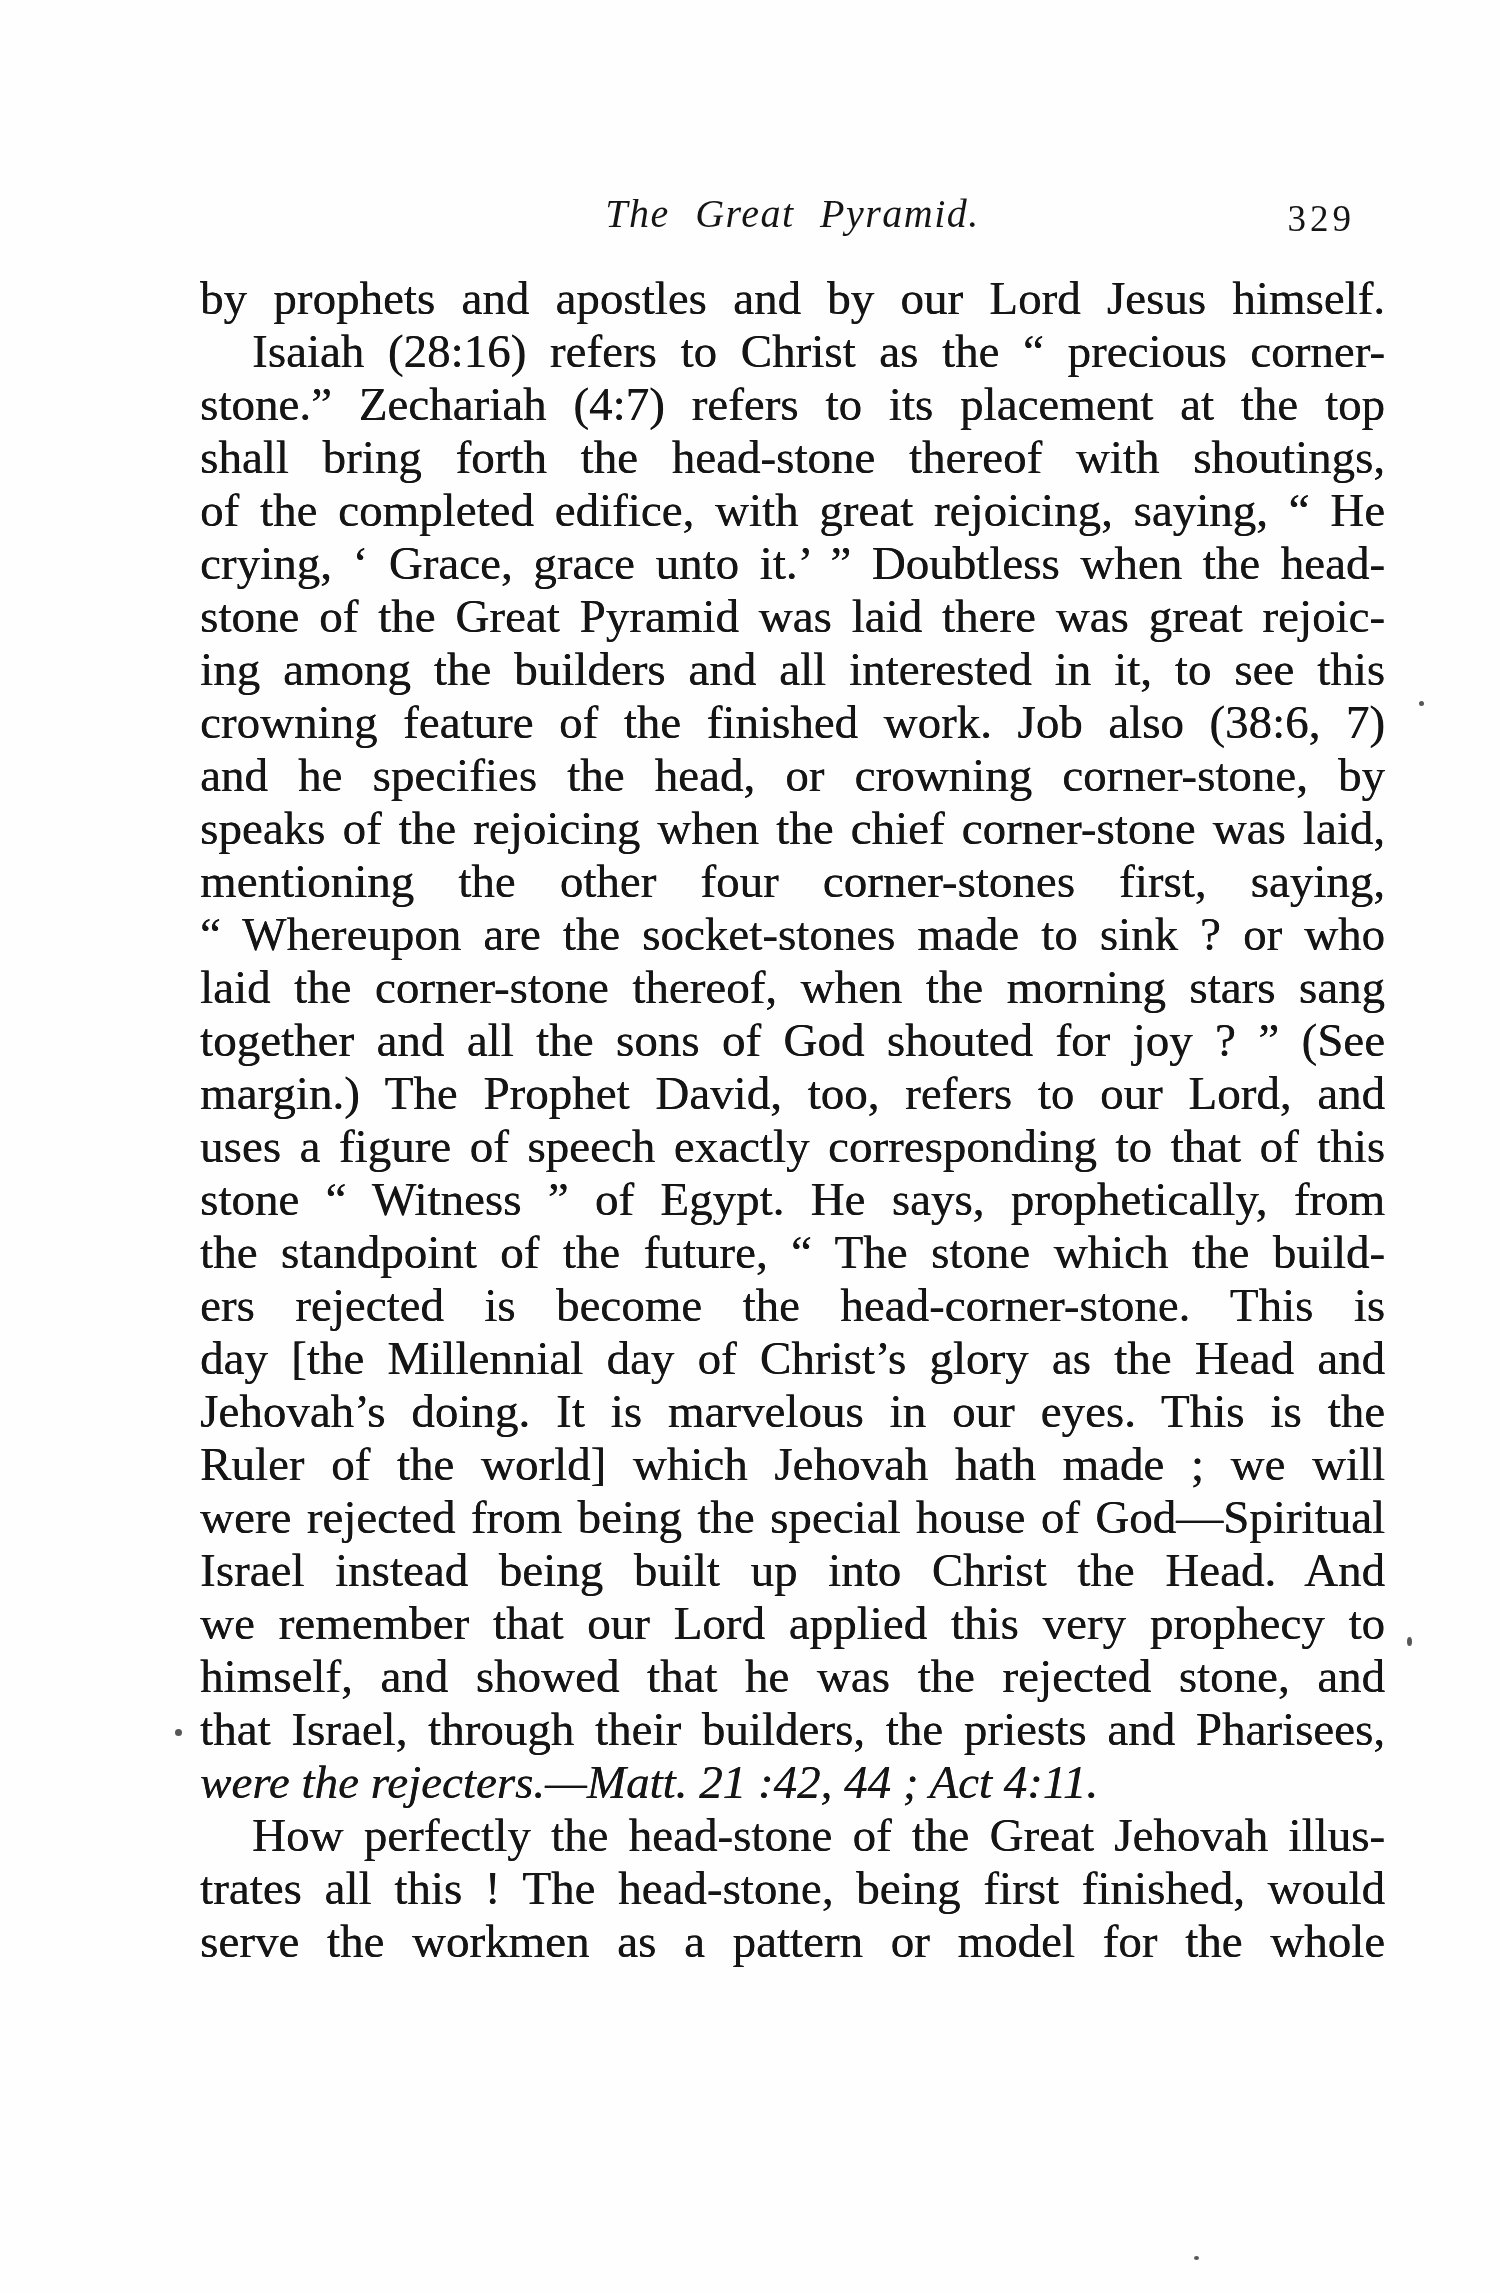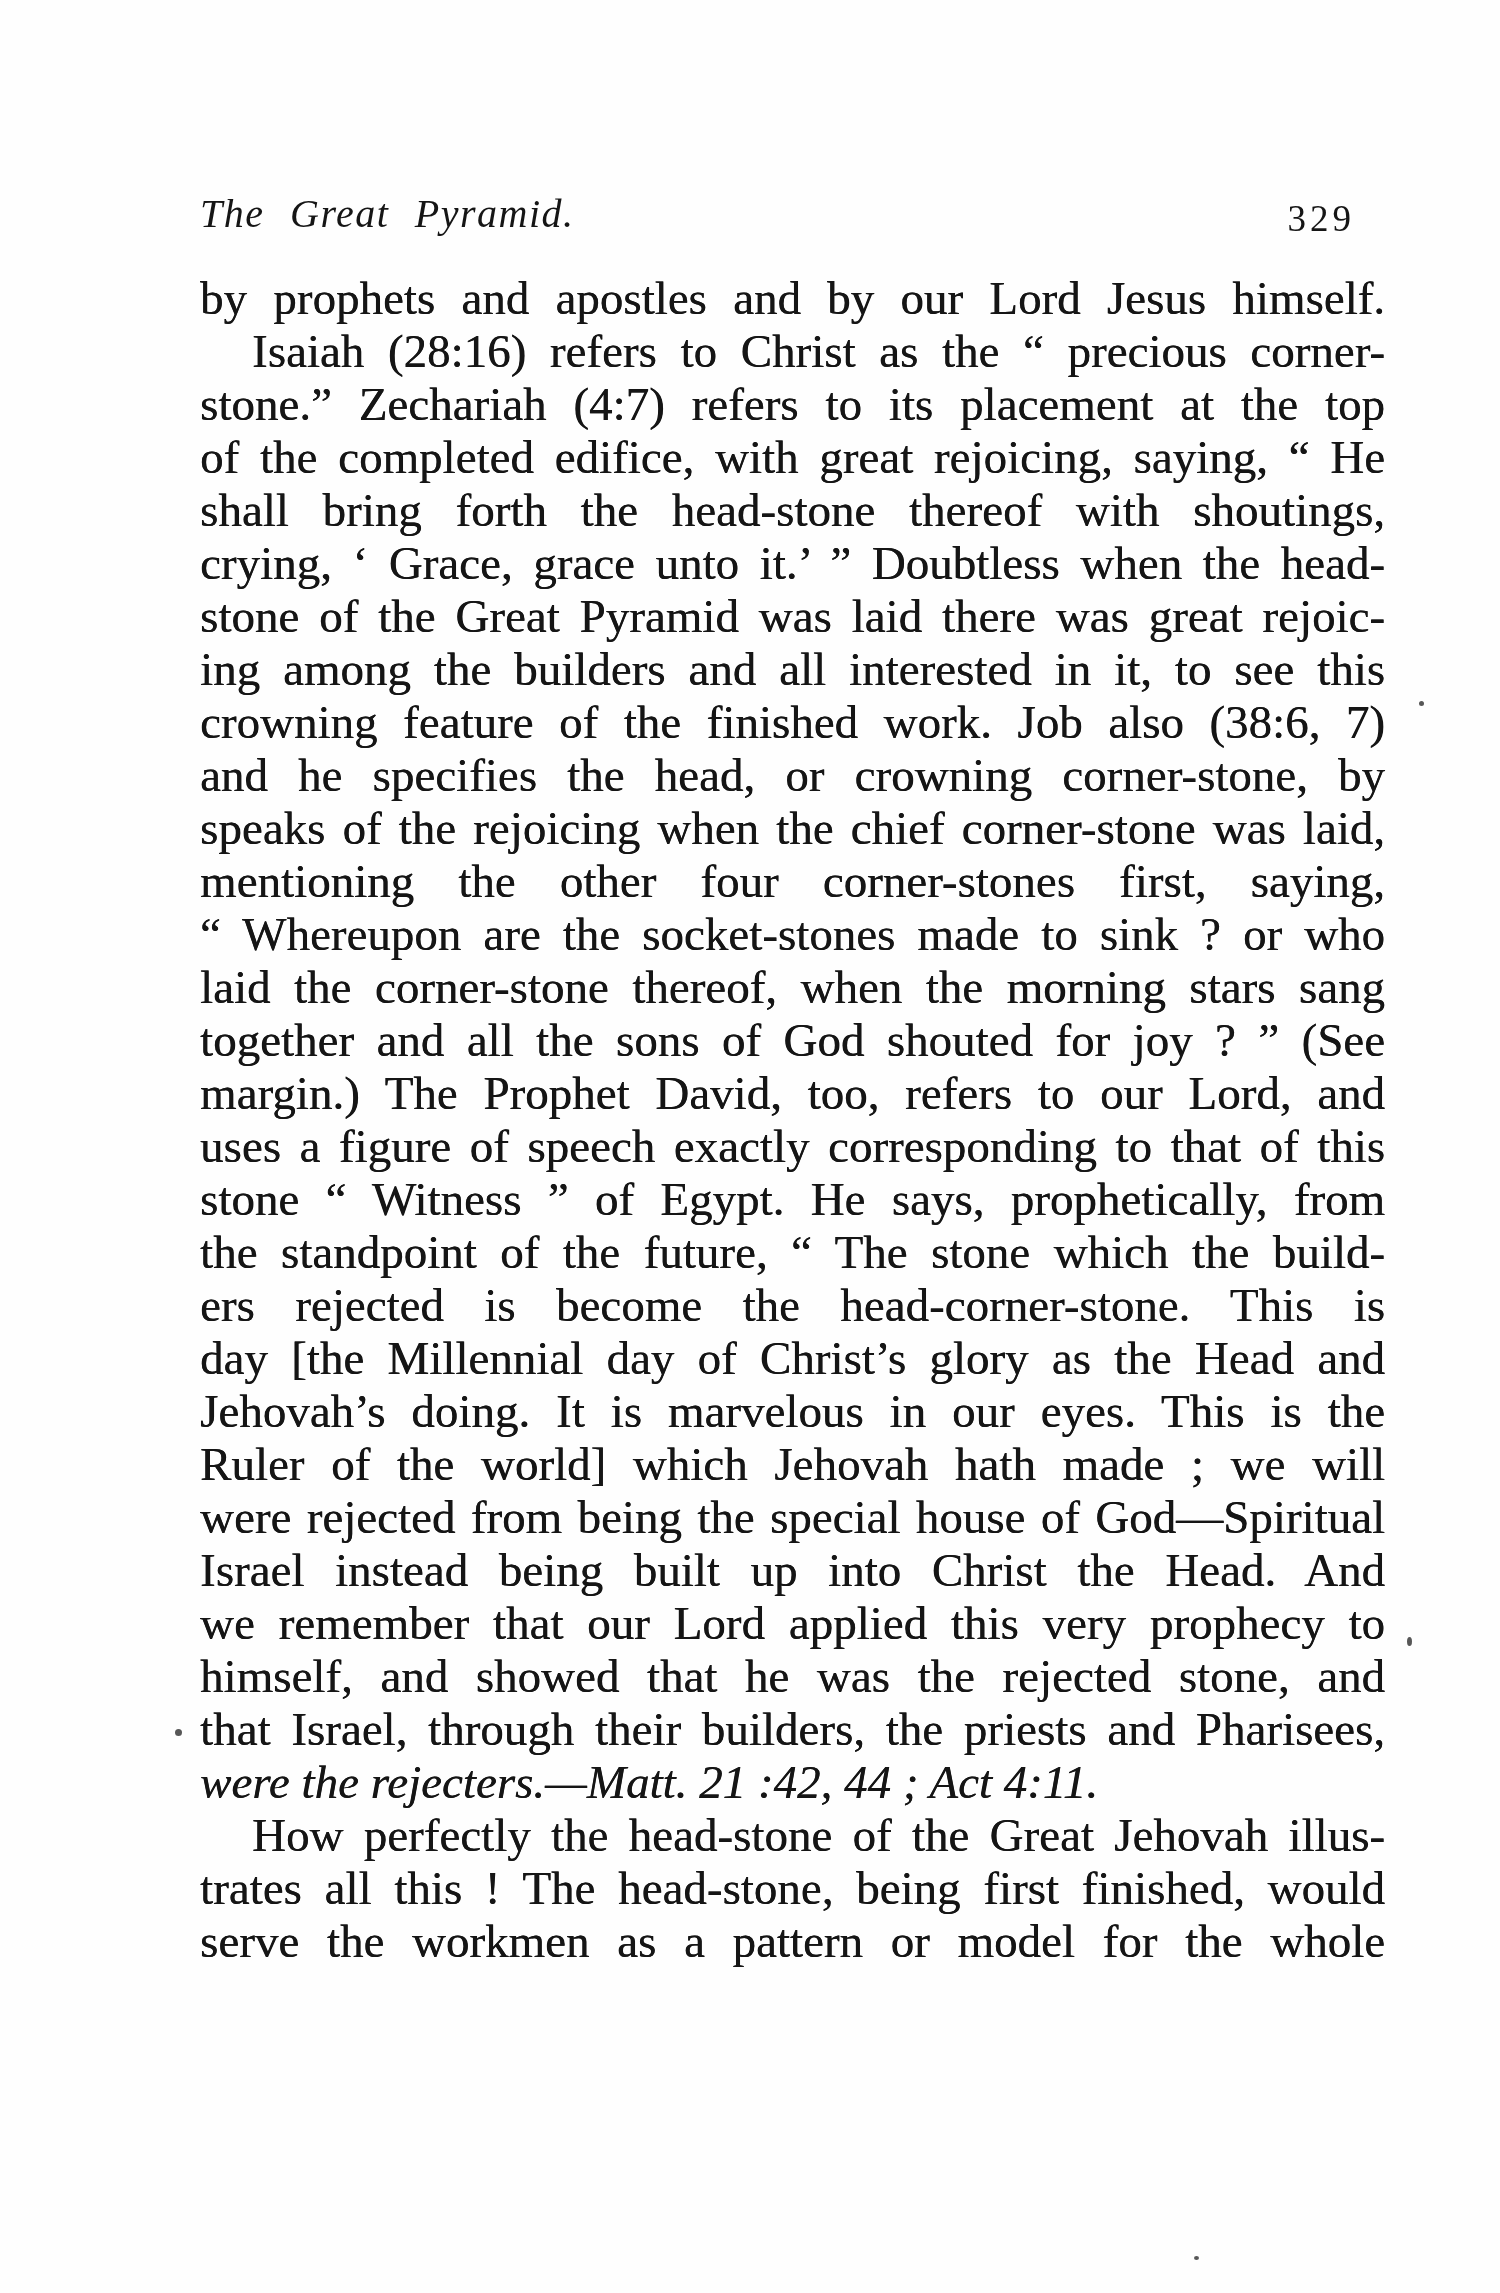--- a/index.html
+++ b/index.html
@@ -11,20 +11,21 @@
     overflow: hidden;
     font-family: "Liberation Serif", "DejaVu Serif", serif;
     color: #151515;
   }
   .running-head {
     position: absolute;
     left: 200px;
     top: 190px;
     width: 1185px;
     height: 56px;
+    text-align: center;
     font-style: italic;
     font-size: 40px;
     letter-spacing: 1.5px;
     word-spacing: 14px;
     white-space: nowrap;
   }
   .folio {
     position: absolute;
     right: 30px;
     top: 7px;
@@ -62,22 +63,22 @@
 
 <div class="page" id="page">
   <div class="running-head">
     <span>The Great Pyramid.</span>
     <span class="folio">329</span>
   </div>
   <div class="text-block" id="body-text">
       <div class="line">by prophets and apostles and by our Lord Jesus himself.</div>
       <div class="line indent">Isaiah (28:16) refers to Christ as the “ precious corner-</div>
       <div class="line">stone.” Zechariah (4:7) refers to its placement at the top</div>
+      <div class="line">shall bring forth the head-stone thereof with shoutings,</div>
       <div class="line">of the completed edifice, with great rejoicing, saying, “ He</div>
-      <div class="line">shall bring forth the head-stone thereof with shoutings,</div>
       <div class="line">crying, ‘ Grace, grace unto it.’ ” Doubtless when the head-</div>
       <div class="line">stone of the Great Pyramid was laid there was great rejoic-</div>
       <div class="line">ing among the builders and all interested in it, to see this</div>
       <div class="line">crowning feature of the finished work. Job also (38:6, 7)</div>
       <div class="line">and he specifies the head, or crowning corner-stone, by</div>
       <div class="line">speaks of the rejoicing when the chief corner-stone was laid,</div>
       <div class="line">mentioning the other four corner-stones first, saying,</div>
       <div class="line">“ Whereupon are the socket-stones made to sink ? or who</div>
       <div class="line">laid the corner-stone thereof, when the morning stars sang</div>
       <div class="line">together and all the sons of God shouted for joy ? ” (See</div>

